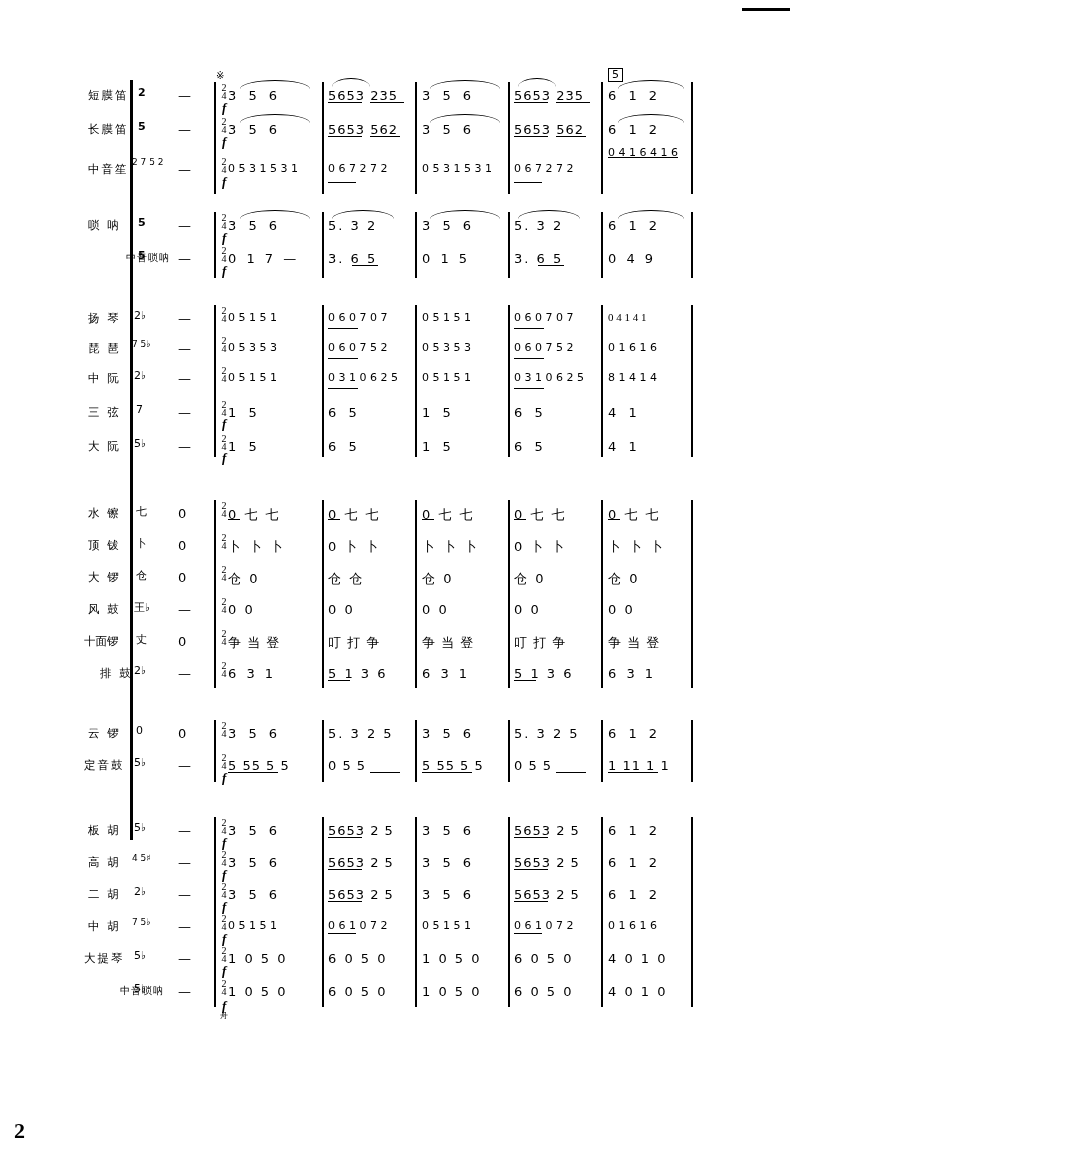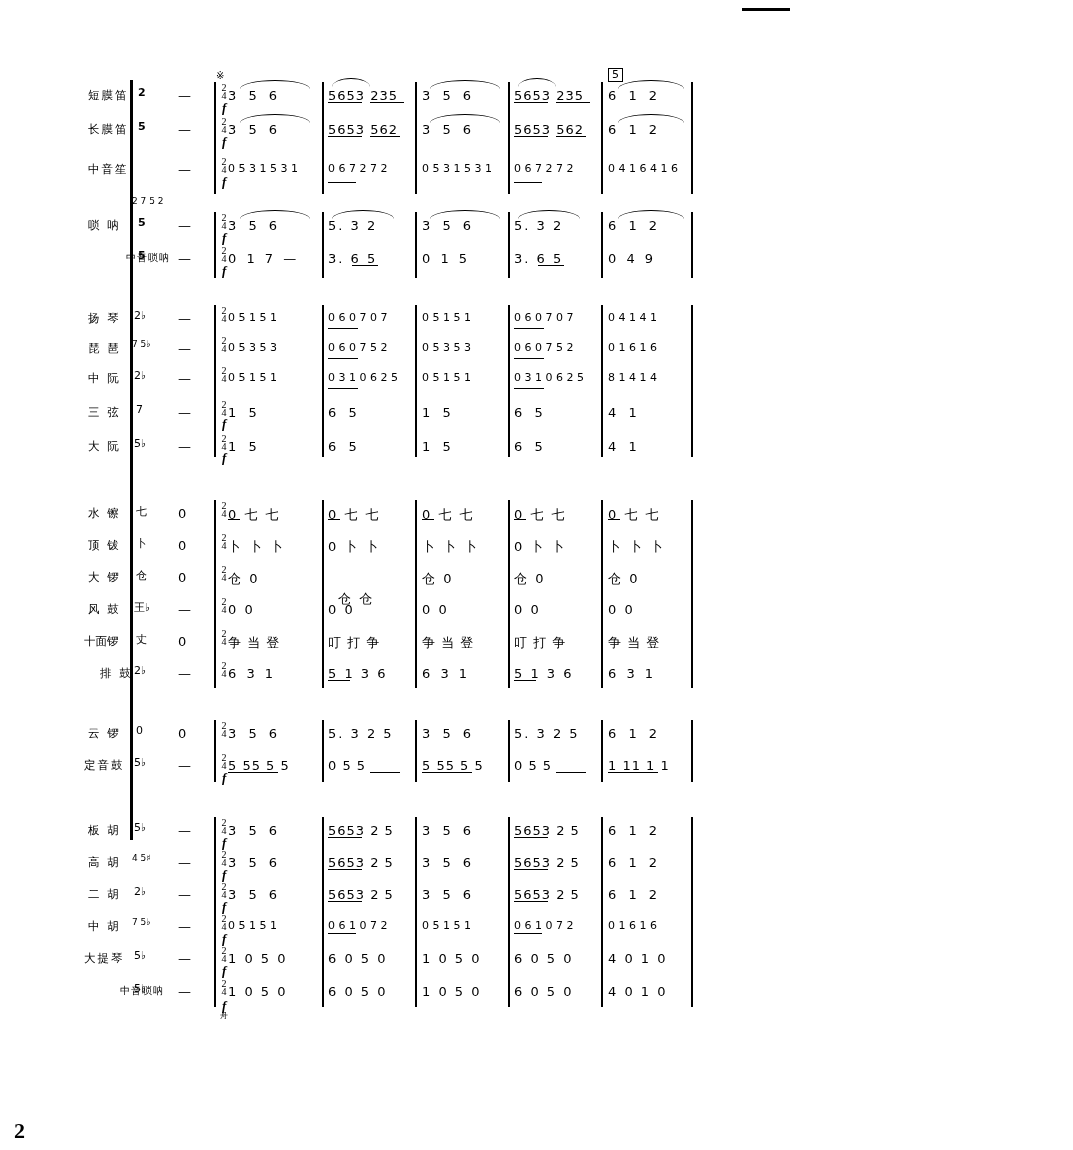--- a/index.html
+++ b/index.html
@@ -81,21 +81,21 @@
     <div class="sysline" style="left:60px;top:22px;width:2.5px;height:760px;"></div>
 
     <div>
 
       <div class="lbl" style="left:18px;top:30px;">短膜笛</div>
       <div class="lbl" style="left:18px;top:64px;">长膜笛</div>
       <div class="lbl" style="left:18px;top:104px;">中音笙</div>
 
       <div class="keysig" style="left:68px;top:28px;font-weight:bold;">2</div>
       <div class="keysig" style="left:68px;top:62px;font-weight:bold;">5</div>
-      <div class="keysig" style="left:62px;top:100px;font-size:9px;letter-spacing:0px;line-height:9px;width:16px;margin-top:39px;">2 7 5 2</div>
+      <div class="keysig" style="left:62px;top:100px;font-size:9px;letter-spacing:0px;line-height:9px;width:16px;">2 7 5 2</div>
 
       <div class="cell" style="left:108px;top:30px;">—</div>
       <div class="cell" style="left:108px;top:64px;">—</div>
       <div class="cell" style="left:108px;top:104px;">—</div>
 
       <div class="timesig" style="left:148px;top:26px;">
           <b>2</b>
           <b>4</b>
         </div>
       <div class="timesig" style="left:148px;top:60px;">
@@ -127,21 +127,21 @@
       <div class="cell" style="left:158px;top:64px;letter-spacing:4px;">3 5      6</div>
       <div class="cell" style="left:258px;top:64px;letter-spacing:1px;">5653 562</div>
       <div class="cell" style="left:352px;top:64px;letter-spacing:4px;">3 5      6</div>
       <div class="cell" style="left:444px;top:64px;letter-spacing:1px;">5653 562</div>
       <div class="cell" style="left:538px;top:64px;letter-spacing:4px;">6 1      2</div>
 
       <div class="cell num sm" style="left:158px;top:104px;">0 5 3 1  5 3 1</div>
       <div class="cell num sm" style="left:258px;top:104px;">0 6 7 2  7 2</div>
       <div class="cell num sm" style="left:352px;top:104px;">0 5 3 1  5 3 1</div>
       <div class="cell num sm" style="left:444px;top:104px;">0 6 7 2  7 2</div>
-      <div class="cell num sm" style="left:538px;top:104px;">0 4 1 6  4 1 6</div>
+      <div class="cell num sm" style="left:538px;top:88px;text-decoration:underline;">0 4 1 6  4 1 6</div>
 
       <div class="slur" style="left:170px;top:22px;width:70px;"></div>
       <div class="slur" style="left:262px;top:20px;width:38px;"></div>
       <div class="slur" style="left:360px;top:22px;width:70px;"></div>
       <div class="slur" style="left:448px;top:20px;width:38px;"></div>
       <div class="slur" style="left:548px;top:22px;width:66px;"></div>
       <div class="slur" style="left:170px;top:56px;width:70px;"></div>
       <div class="slur" style="left:360px;top:56px;width:70px;"></div>
       <div class="slur" style="left:548px;top:56px;width:66px;"></div>
 
@@ -256,21 +256,21 @@
       <div class="bar" style="left:252px;top:247px;height:152px;"></div>
       <div class="bar" style="left:345px;top:247px;height:152px;"></div>
       <div class="bar" style="left:438px;top:247px;height:152px;"></div>
       <div class="bar" style="left:531px;top:247px;height:152px;"></div>
       <div class="bar" style="left:621px;top:247px;height:152px;"></div>
 
       <div class="cell num sm" style="left:158px;top:253px;">0 5 1   5 1</div>
       <div class="cell num sm" style="left:258px;top:253px;">0 6 0 7  0 7</div>
       <div class="cell num sm" style="left:352px;top:253px;">0 5 1   5 1</div>
       <div class="cell num sm" style="left:444px;top:253px;">0 6 0 7  0 7</div>
-      <div class="cell num sm" style="left:538px;top:253px;">0 4 1   4 1</div>
+      <div class="cell num sm" style="left:538px;top:253px;font-family:Liberation Serif, serif;">0 4 1   4 1</div>
 
       <div class="cell num sm" style="left:158px;top:283px;">0 5 3   5 3</div>
       <div class="cell num sm" style="left:258px;top:283px;">0 6 0 7 5 2</div>
       <div class="cell num sm" style="left:352px;top:283px;">0 5 3   5 3</div>
       <div class="cell num sm" style="left:444px;top:283px;">0 6 0 7 5 2</div>
       <div class="cell num sm" style="left:538px;top:283px;">0 1 6   1 6</div>
 
       <div class="cell num sm" style="left:158px;top:313px;">0 5 1   5 1</div>
       <div class="cell num sm" style="left:258px;top:313px;">0 3 1 0 6 2 5</div>
       <div class="cell num sm" style="left:352px;top:313px;">0 5 1   5 1</div>
@@ -357,21 +357,21 @@
       <div class="cell" style="left:444px;top:448px;letter-spacing:2px;">0 七   七</div>
       <div class="cell" style="left:538px;top:448px;letter-spacing:2px;">0 七   七</div>
 
       <div class="cell" style="left:158px;top:480px;letter-spacing:2px;">卜 卜   卜</div>
       <div class="cell" style="left:258px;top:480px;letter-spacing:2px;">0 卜  卜</div>
       <div class="cell" style="left:352px;top:480px;letter-spacing:2px;">卜 卜  卜</div>
       <div class="cell" style="left:444px;top:480px;letter-spacing:2px;">0 卜  卜</div>
       <div class="cell" style="left:538px;top:480px;letter-spacing:2px;">卜 卜  卜</div>
 
       <div class="cell" style="left:158px;top:512px;letter-spacing:2px;">仓   0</div>
-      <div class="cell" style="left:268px;top:512px;letter-spacing:2px;margin-top:20px;">仓   仓</div>
+      <div class="cell" style="left:258px;top:512px;letter-spacing:2px;">仓   仓</div>
       <div class="cell" style="left:352px;top:512px;letter-spacing:2px;">仓   0</div>
       <div class="cell" style="left:444px;top:512px;letter-spacing:2px;">仓   0</div>
       <div class="cell" style="left:538px;top:512px;letter-spacing:2px;">仓   0</div>
 
       <div class="cell" style="left:158px;top:544px;letter-spacing:2px;">0    0</div>
       <div class="cell" style="left:258px;top:544px;letter-spacing:2px;">0    0</div>
       <div class="cell" style="left:352px;top:544px;letter-spacing:2px;">0    0</div>
       <div class="cell" style="left:444px;top:544px;letter-spacing:2px;">0    0</div>
       <div class="cell" style="left:538px;top:544px;letter-spacing:2px;">0    0</div>
 

